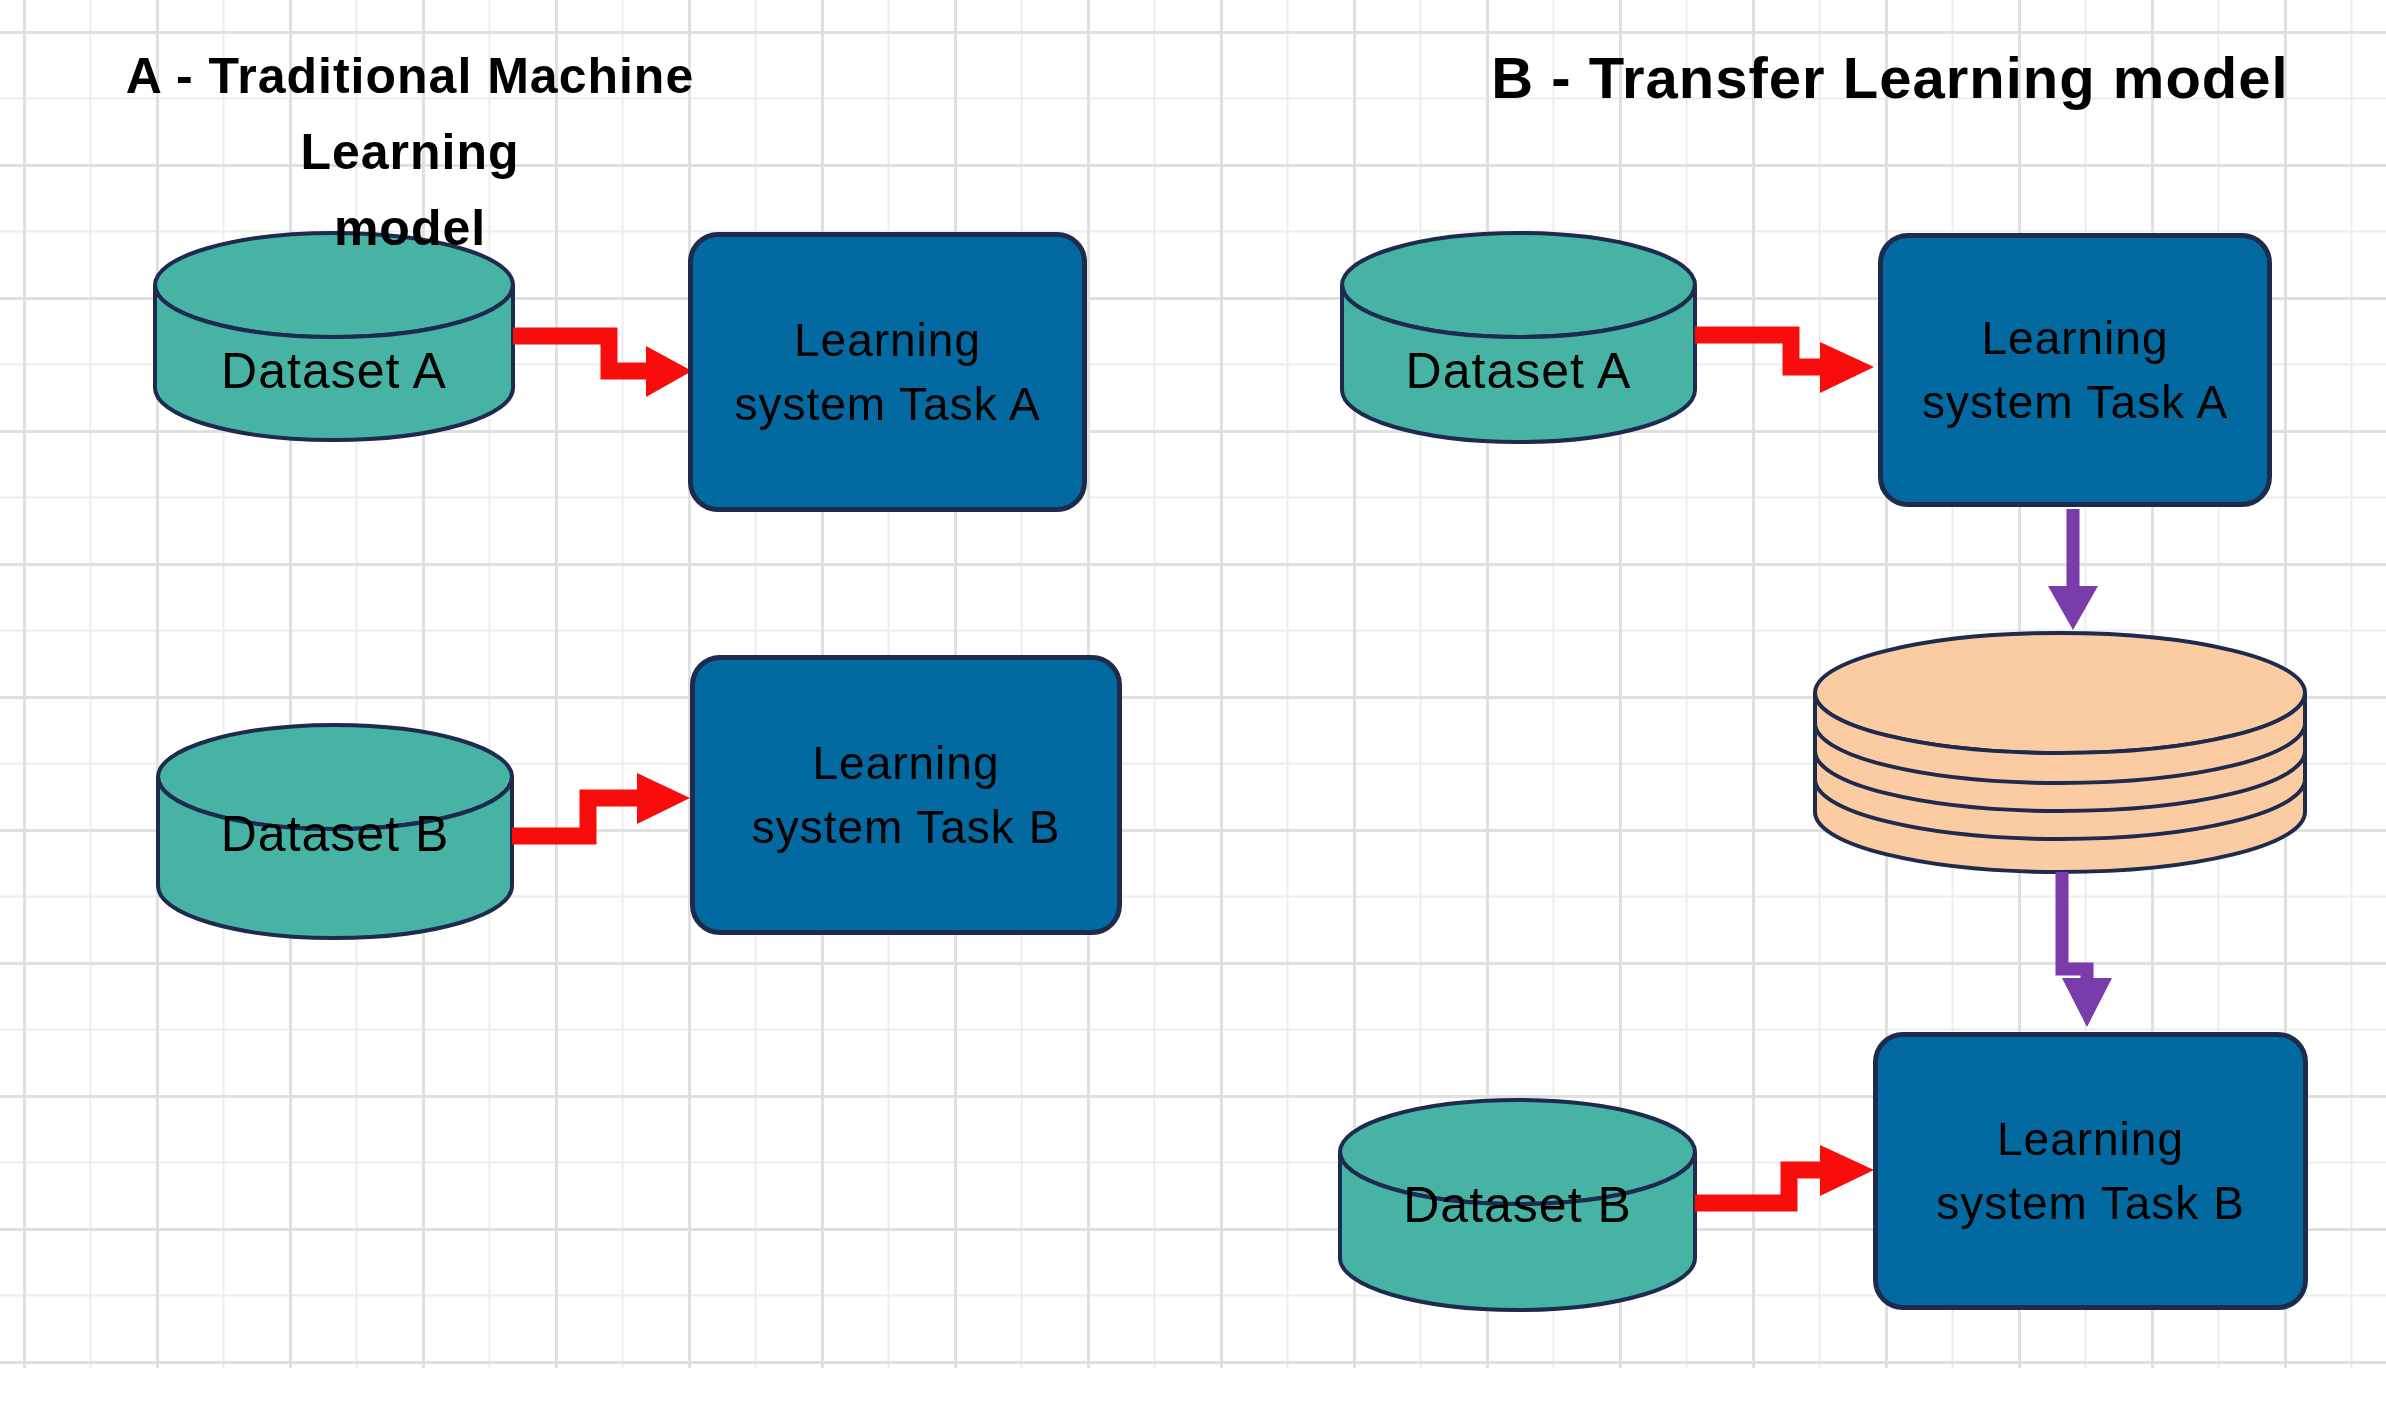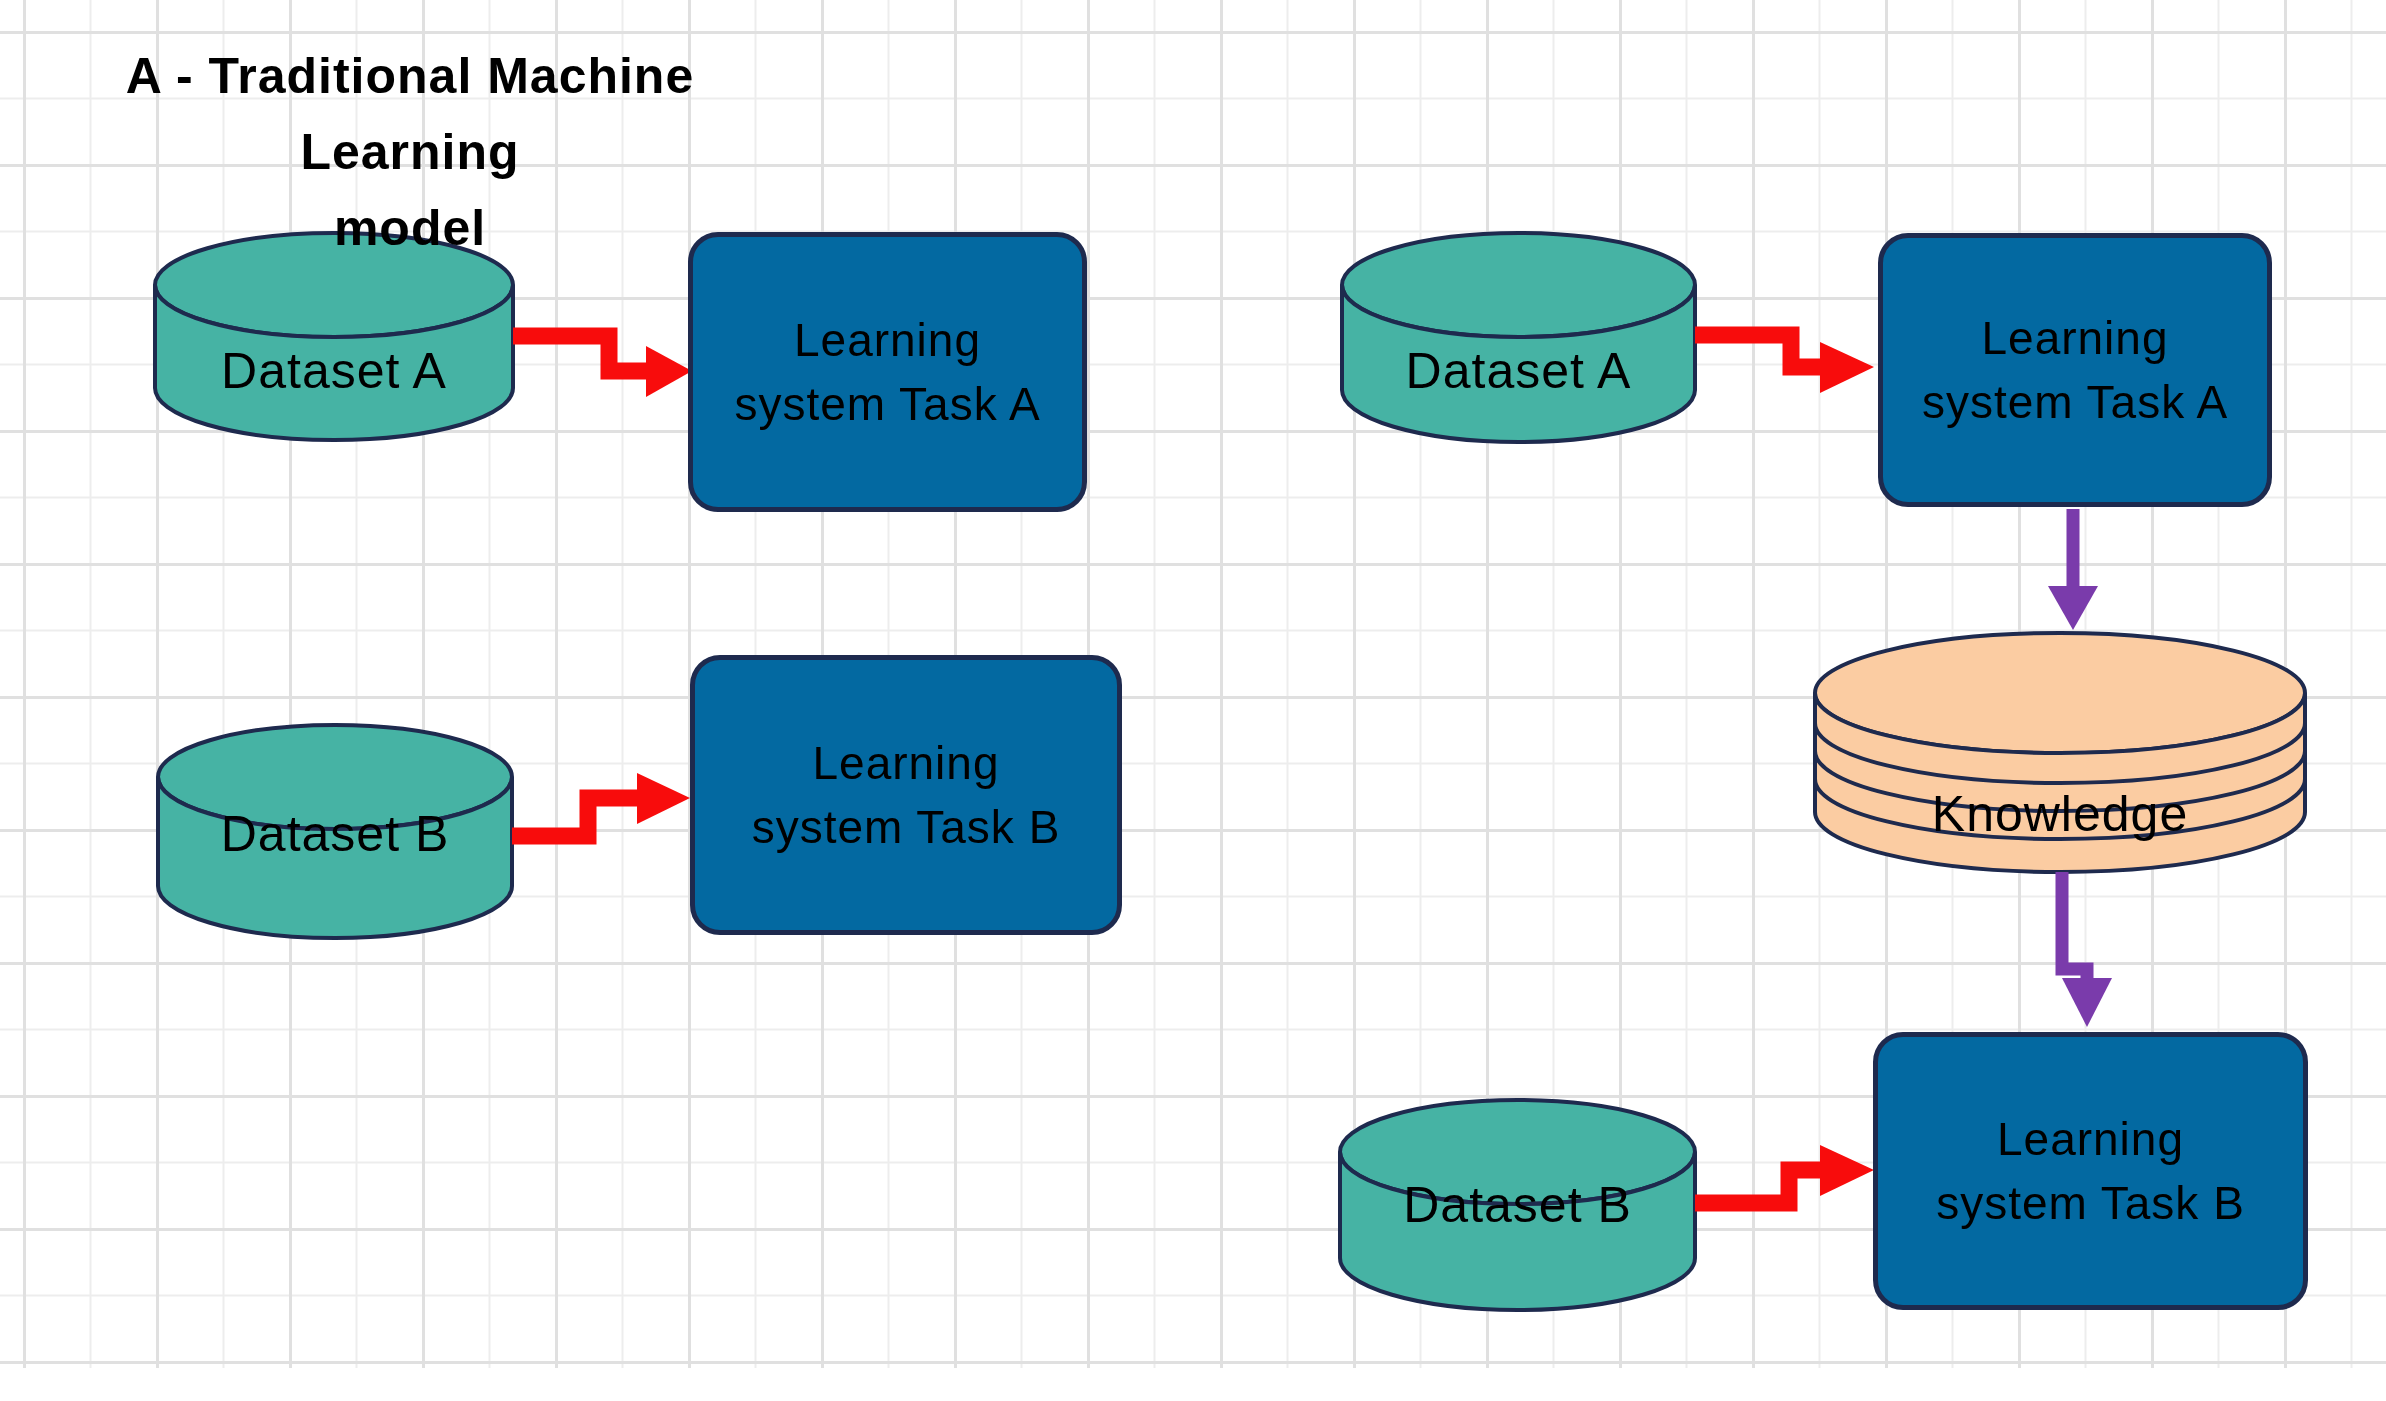--- a/index.html
+++ b/index.html
@@ -113,29 +113,29 @@
       <polygon points="2048,586 2098,586 2073,630" fill="#7a3bab"></polygon>
     </g>
     <g>
       <path d="M2062,872 L2062,969 L2087,969 L2087,980" fill="none" stroke="#7a3bab" stroke-width="13"></path>
       <polygon points="2062,978 2112,978 2087,1027" fill="#7a3bab"></polygon>
     </g>
   </svg>
 
   <div class="title" id="title-a">A - Traditional Machine Learning
 model</div>
+  <div class="title" id="title-b">B - Transfer Learning model</div>
 
   <div class="box" id="box-task-a-left">Learning
 system Task A</div>
   <div class="box" id="box-task-b-left">Learning
 system Task B</div>
   <div class="box" id="box-task-a-right">Learning
 system Task A</div>
   <div class="box" id="box-task-b-right">Learning
 system Task B</div>
 
   <div class="cyl-label" id="label-dataset-a-left">Dataset A</div>
   <div class="cyl-label" id="label-dataset-b-left">Dataset B</div>
   <div class="cyl-label" id="label-dataset-a-right">Dataset A</div>
   <div class="cyl-label" id="label-dataset-b-right">Dataset B</div>
-  <div class="cyl-label" id="label-knowledge">Knowledge</div>
 
 </div>
 
 </body></html>

